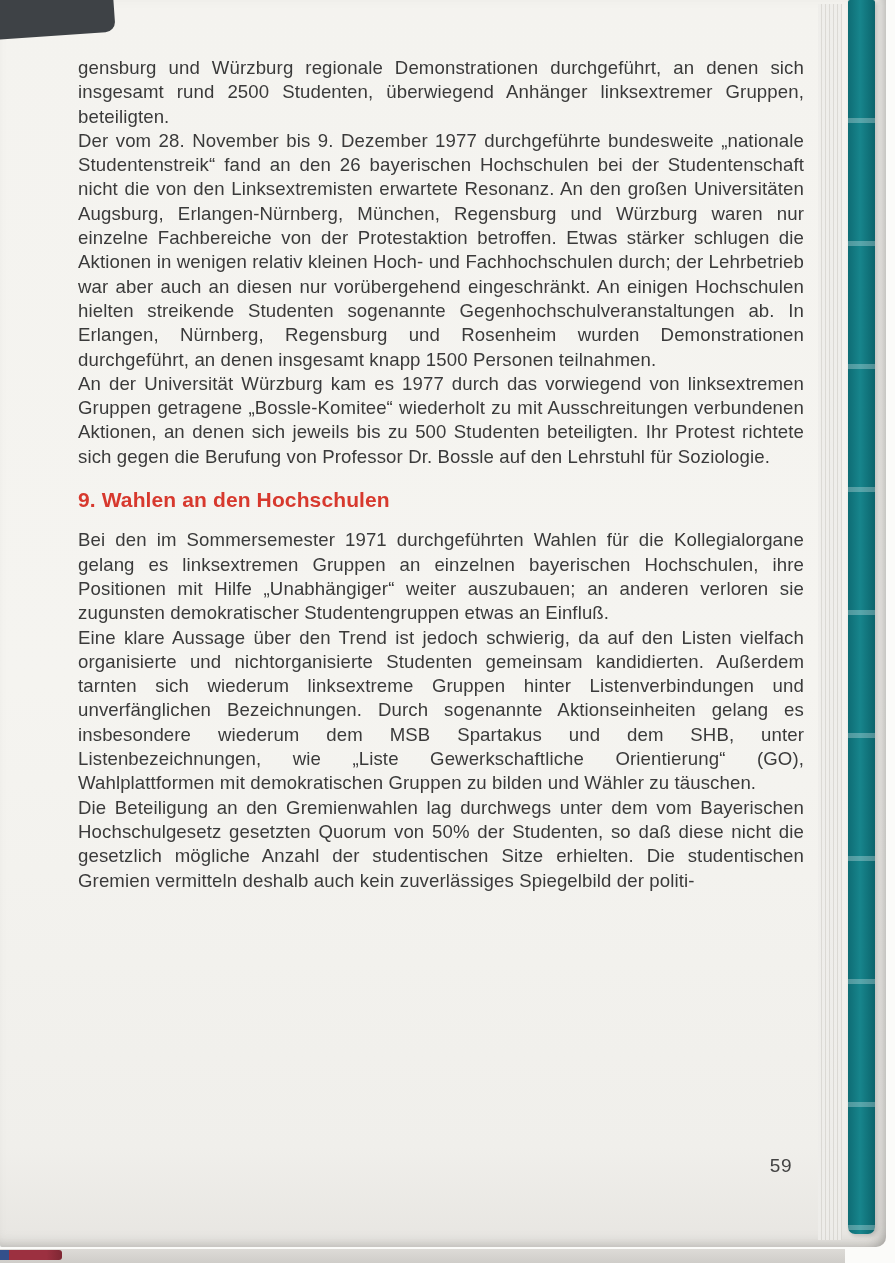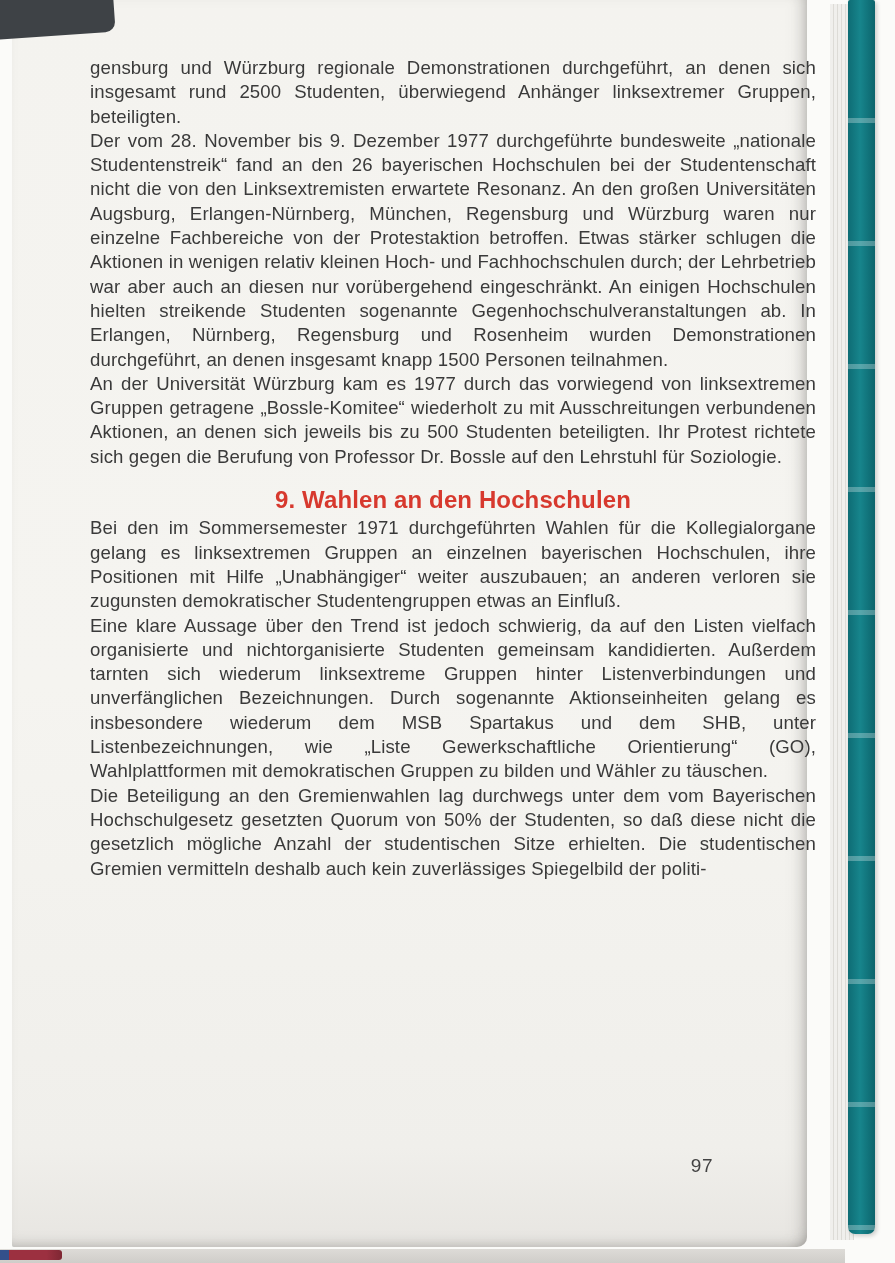--- a/index.html
+++ b/index.html
@@ -6,22 +6,22 @@
   body {
     width: 895px; height: 1263px;
     background: #fbfbf9;
     overflow: hidden; position: relative;
     font-family: "Liberation Sans", sans-serif;
   }
   .scan { position: absolute; inset: 0; }
 
   
   .page {
-    position: absolute; left: 12px; top: 0;
-    width: 795px; height: 1247px;
+    position: absolute; left: 0; top: 0;
+    width: 886px; height: 1247px;
     background: linear-gradient(180deg, #f4f3ef 0%, #f5f4f0 55%, #f0efeb 92%, #e7e5e1 100%);
     border-radius: 0 0 10px 2px;
     box-shadow: inset -14px 0 18px -14px rgba(90,88,84,.55),
                 inset 0 -10px 14px -10px rgba(120,118,114,.5);
   }
 
   
   .dark-corner {
     position: absolute; left: -14px; top: -14px;
     width: 128px; height: 50px;
@@ -71,26 +71,26 @@
     position: absolute; left: 78px; top: 56px;
     width: 726px;
     color: var(--text, #3a3a3a);
     font-size: 18.6px;
     line-height: 24.3px;
     letter-spacing: .12px;
     text-align: justify;
   }
   .text-block p { margin: 0; }
   .section-heading {
-    margin: 19px 0 4px 0;
-    font-size: 24px;
+    margin: 19px 0 16px 0;
+    font-size: 21px;
     line-height: 24.3px;
     font-weight: bold;
     color: var(--heading-red, #d7392e);
-    text-align: center;
+    text-align: left;
   }
   .page-number {
     position: absolute; right: 94px; bottom: 70px;
     font-size: 19px; color: #434343;
     letter-spacing: .5px;
   }
 </style>
 </head>
 <body>
 
@@ -99,21 +99,21 @@
   <div class="page">
     <div class="text-block">
       <p>gensburg und Würzburg regionale Demonstrationen durchgeführt, an denen sich insgesamt rund 2500 Studenten, überwiegend Anhänger linksextremer Gruppen, beteiligten.</p>
       <p>Der vom 28. November bis 9. Dezember 1977 durchgeführte bundesweite „nationale Studentenstreik“ fand an den 26 bayerischen Hochschulen bei der Studentenschaft nicht die von den Linksextremisten erwartete Resonanz. An den großen Universitäten Augsburg, Erlangen-Nürnberg, München, Regensburg und Würzburg waren nur einzelne Fachbereiche von der Protestaktion betroffen. Etwas stärker schlugen die Aktionen in wenigen relativ kleinen Hoch- und Fachhochschulen durch; der Lehrbetrieb war aber auch an diesen nur vorübergehend eingeschränkt. An einigen Hochschulen hielten streikende Studenten sogenannte Gegenhochschulveranstaltungen ab. In Erlangen, Nürnberg, Regensburg und Rosenheim wurden Demonstrationen durchgeführt, an denen insgesamt knapp 1500 Personen teilnahmen.</p>
       <p>An der Universität Würzburg kam es 1977 durch das vorwiegend von linksextremen Gruppen getragene „Bossle-Komitee“ wiederholt zu mit Ausschreitungen verbundenen Aktionen, an denen sich jeweils bis zu 500 Studenten beteiligten. Ihr Protest richtete sich gegen die Berufung von Professor Dr. Bossle auf den Lehrstuhl für Soziologie.</p>
       <h2 class="section-heading">9. Wahlen an den Hochschulen</h2>
       <p>Bei den im Sommersemester 1971 durchgeführten Wahlen für die Kollegialorgane gelang es linksextremen Gruppen an einzelnen bayerischen Hochschulen, ihre Positionen mit Hilfe „Unabhängiger“ weiter auszubauen; an anderen verloren sie zugunsten demokratischer Studentengruppen etwas an Einfluß.</p>
       <p>Eine klare Aussage über den Trend ist jedoch schwierig, da auf den Listen vielfach organisierte und nichtorganisierte Studenten gemeinsam kandidierten. Außerdem tarnten sich wiederum linksextreme Gruppen hinter Listenverbindungen und unverfänglichen Bezeichnungen. Durch sogenannte Aktionseinheiten gelang es insbesondere wiederum dem MSB Spartakus und dem SHB, unter Listenbezeichnungen, wie „Liste Gewerkschaftliche Orientierung“ (GO), Wahlplattformen mit demokratischen Gruppen zu bilden und Wähler zu täuschen.</p>
       <p>Die Beteiligung an den Gremienwahlen lag durchwegs unter dem vom Bayerischen Hochschulgesetz gesetzten Quorum von 50% der Studenten, so daß diese nicht die gesetzlich mögliche Anzahl der studentischen Sitze erhielten. Die studentischen Gremien vermitteln deshalb auch kein zuverlässiges Spiegelbild der politi-</p>
     </div>
-    <div class="page-number">97</div>
+    <div class="page-number">59</div>
     <div class="page-edges"></div>
   </div>
 
   <div class="dark-corner"></div>
   <div class="ribbon"></div>
   <div class="bottom-strip"></div>
   <div class="red-strip"></div>
 
 </div>
 

